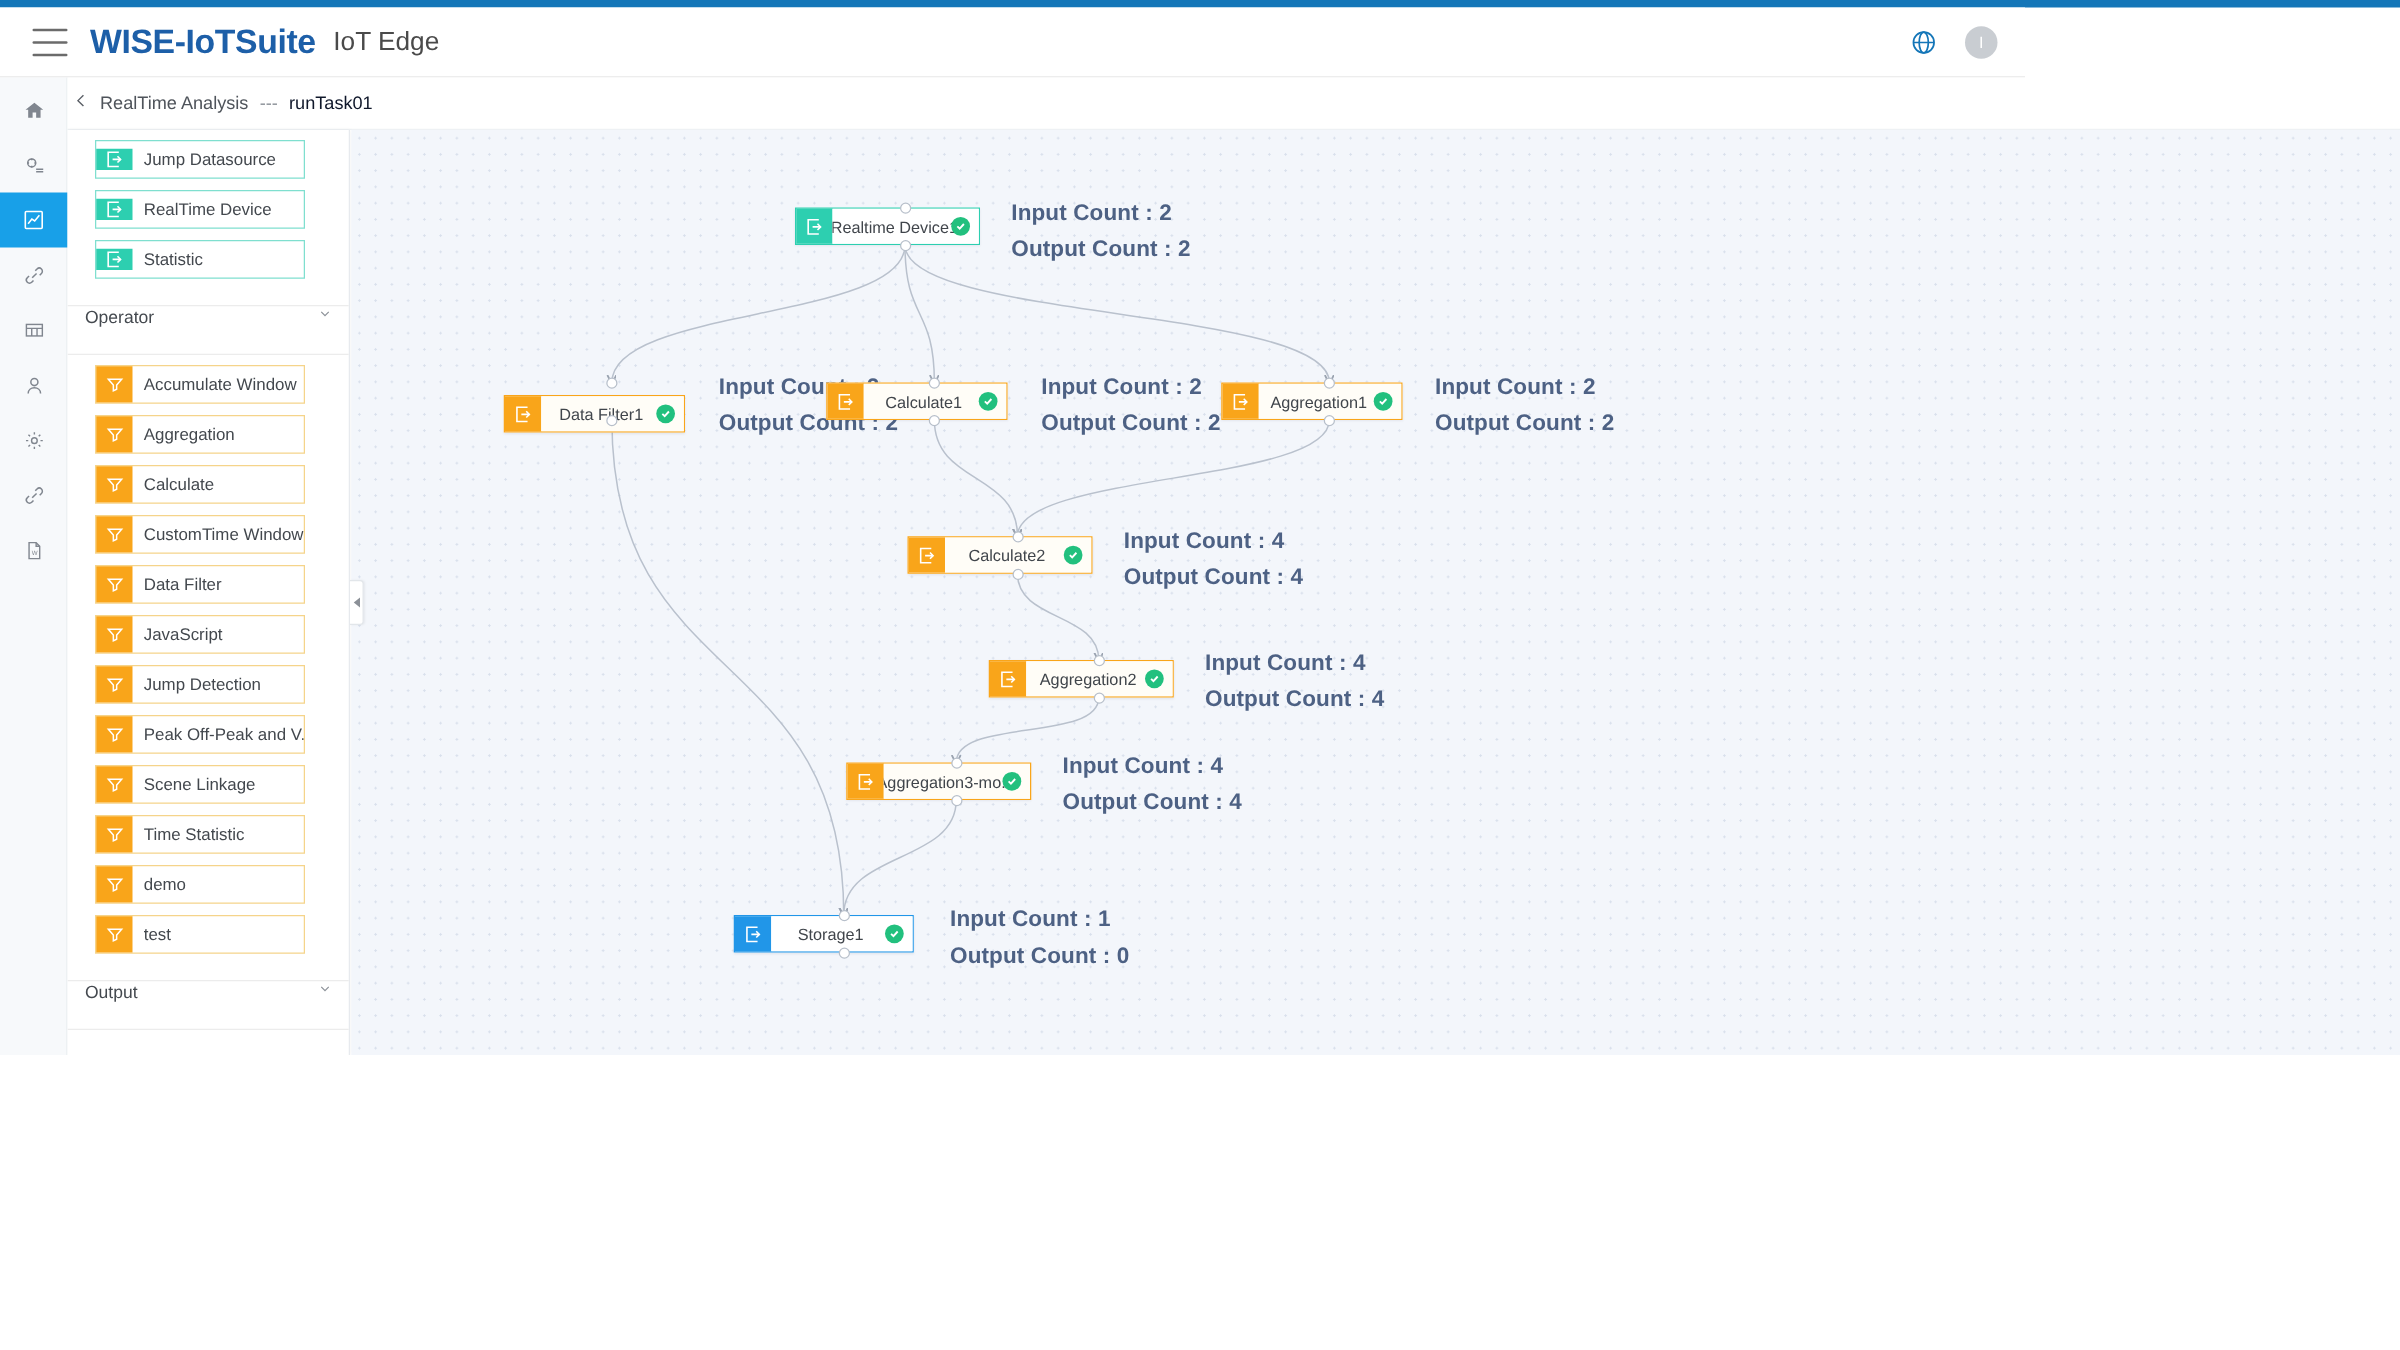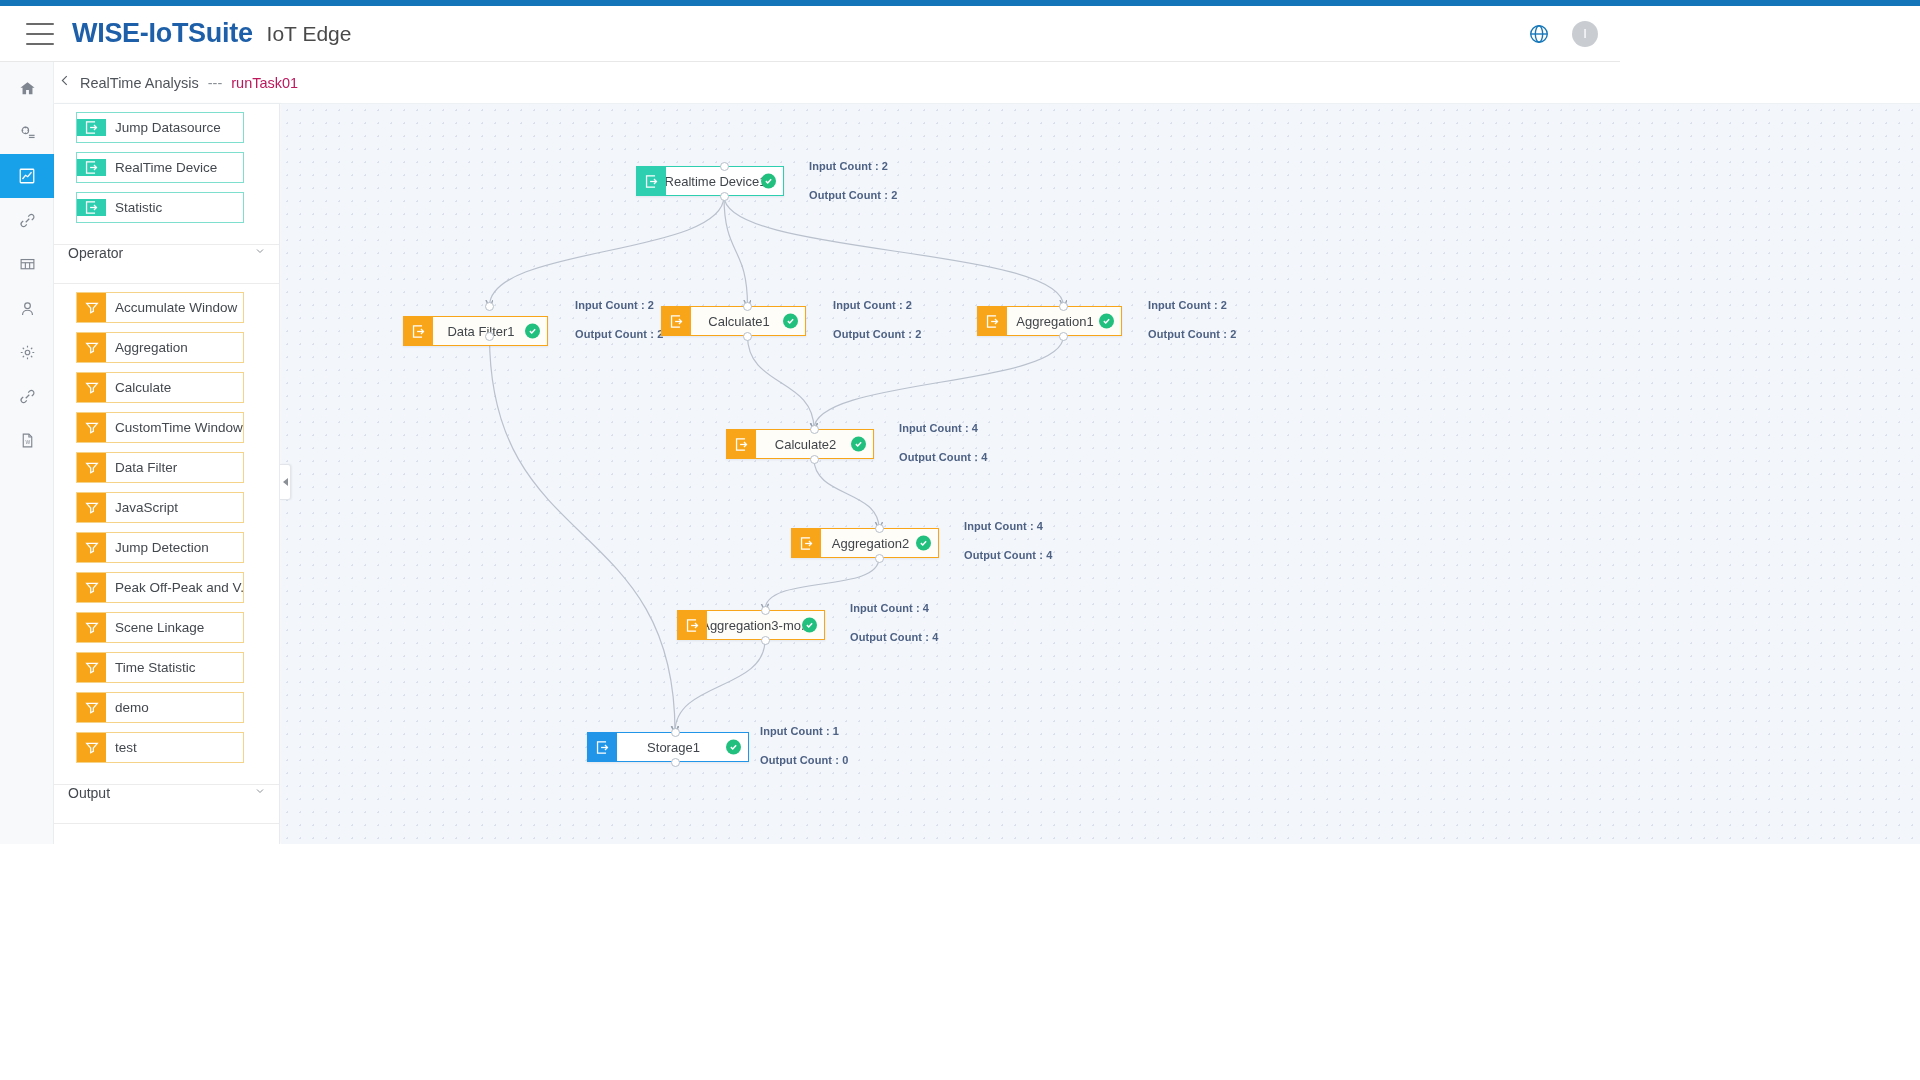--- a/index.html
+++ b/index.html
@@ -68,21 +68,21 @@
     border-bottom: 1px solid #eef1f4;
   }
   .back-arrow {
     margin-left: 0px; color: #5a5f66; font-size: 17px; cursor: pointer;
     width: 22px; text-align: center;
   }
   .crumb {
     font-size: 14.5px; color: #4f545b; margin-left: 4px;
   }
   .crumb-sep { font-size: 14.5px; color: #8b9097; margin: 0 9px; }
-  .crumb-task { font-size: 14.5px; color: #be185d; }
+  .crumb-task { font-size: 14.5px; color: #0f172a; }
   .toolbar-btns {
     margin-left: auto; display: flex; align-items: center; gap: 10px; margin-right: 6px;
   }
   .tbtn {
     height: 28px; padding: 0 13px; border-radius: 3px;
     font-size: 13.5px; color: #ffffff; background: #2196e8;
     display: flex; align-items: center; gap: 6px;
     border: none; cursor: pointer; white-space: nowrap;
     font-family: "Liberation Sans", sans-serif;
   }
@@ -183,21 +183,21 @@
   .node.orange .nbody { background: #fffdf7; }
   .node.blue { border: 1px solid #2196e8; }
   .node.blue .nic { background: #2196e8; }
 
   .port {
     position: absolute; width: 9px; height: 9px; border-radius: 50%;
     background: #ffffff; border: 1px solid #b7bfca; z-index: 4;
   }
 
   .count-label {
-    position: absolute; font-size: 11px; font-weight: bold;
+    position: absolute; font-size: 18px; font-weight: bold;
     color: #4d6184; white-space: nowrap; z-index: 3;
     letter-spacing: 0.1px;
     padding-left: 16px;
   }
 
   
   .bottom-strip {
     position: absolute; left: 0; top: 844px; width: 1920px; height: 236px;
     background: #ffffff;
   }
@@ -623,21 +623,21 @@
               <svg width="9" height="9" viewBox="0 0 12 12" fill="none" stroke="#ffffff" stroke-width="2">
                 <polyline points="2.5,6.2 5,8.6 9.5,3.6"></polyline>
               </svg>
             </span>
           </span>
         </div>
         <div class="port" style="left: 479.5px; top: 501.5px;"></div>
         <div class="port" style="left: 479.5px; top: 531.5px;"></div>
         <div class="count-label" style="left: 553px; top: 498px;">Input Count : 4</div>
         <div class="count-label" style="left: 553px; top: 527px;">Output Count : 4</div>
-        <div class="node blue" style="left: 306px; top: 628px; width: 162px;">
+        <div class="node blue" style="left: 306px; top: 628px; width: 144px;">
           <span class="nic">
             <svg width="17" height="17" viewBox="0 0 24 24" fill="none" stroke="#ffffff" stroke-width="1.8">
               <path d="M17 4H5v16h12"></path>
               <path d="M10 12h9"></path>
               <path d="M15.5 8.5 19 12l-3.5 3.5"></path>
             </svg>
           </span>
           <span class="nbody">
             <span>Storage1</span>
             <span class="ncheck">

